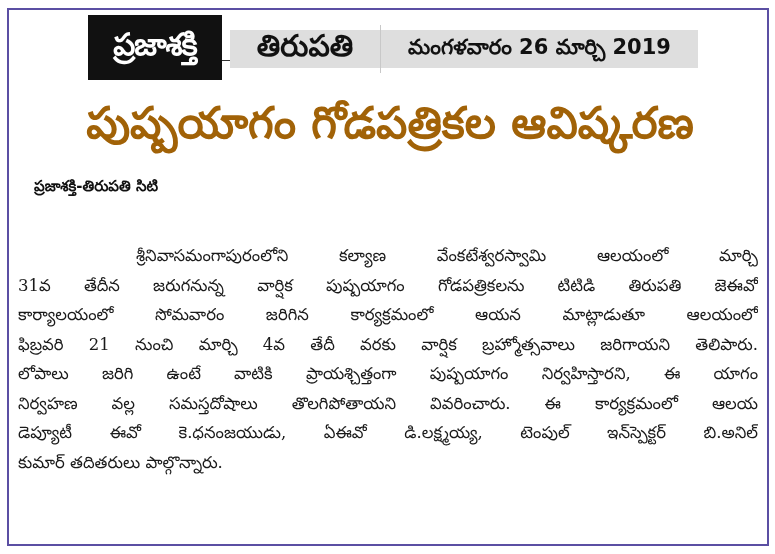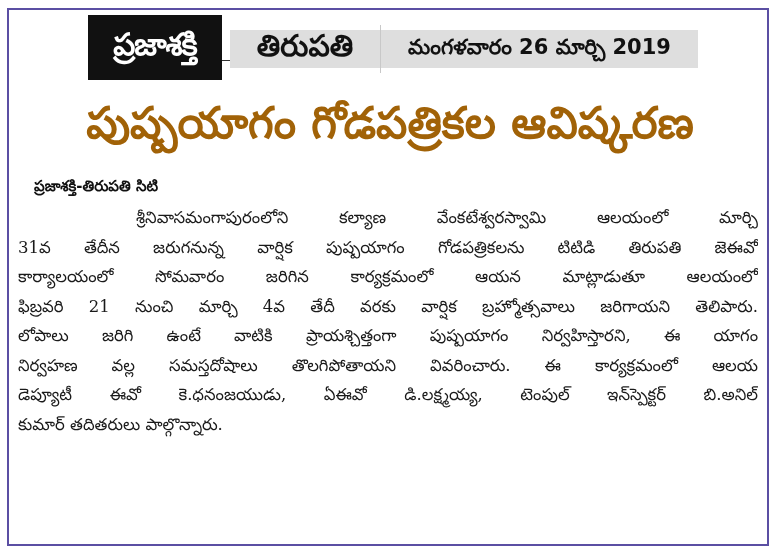--- a/index.html
+++ b/index.html
@@ -21,21 +21,21 @@
   .headline { position: absolute; left: 20px; top: 95px; width: 740px; height: 66px;
               display: flex; align-items: center; justify-content: center;
               font-weight: bold; font-size: 44px; color: #a16207; letter-spacing: 0px;
               white-space: nowrap; }
   .byline { position: absolute; left: 18px; top: 177px; font-weight: bold; font-size: 15px; color: #111; margin-left: 16px; }
   .body-text { position: absolute; left: 18px; top: 203px; width: 740px;
                font-family: "DejaVu Serif", "Liberation Serif", serif;
                font-size: 16.5px; line-height: 29.5px; text-align: justify; color: #1a1a1a; }
   .body-line { display: block; white-space: nowrap; overflow: hidden;
                text-align-last: justify; text-align: justify; }
-  .body-line.first { padding-left: 118px; }
+  .body-line.first { padding-left: 118px; margin-top: 38px; }
   .body-line.last { text-align-last: left; }
 </style>
 </head>
 <body>
 
 <div class="frame"></div>
 
 <div class="masthead">
   <span>ప్రజాశక్తి</span>
 </div>

